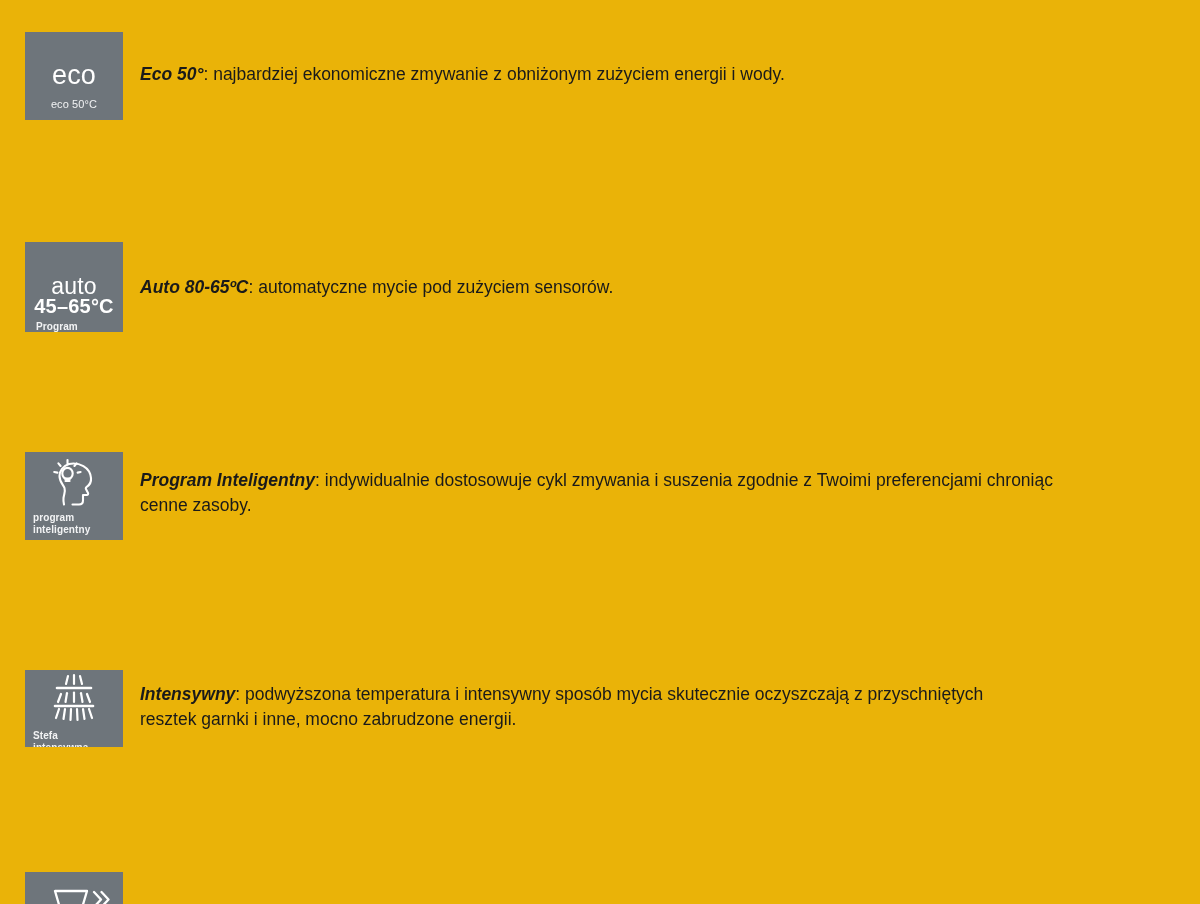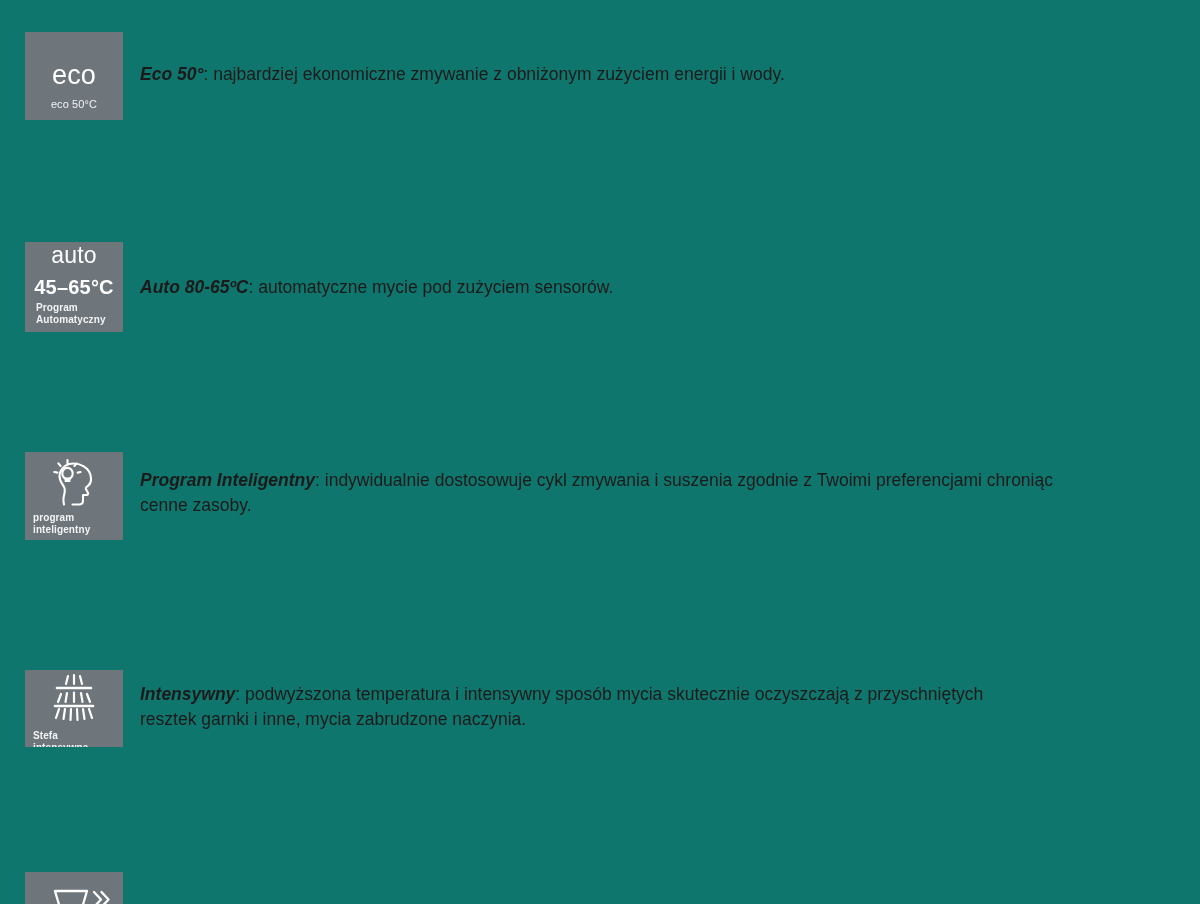--- a/index.html
+++ b/index.html
@@ -13,21 +13,21 @@
     height: 904px;
     font-family: "Liberation Sans", sans-serif;
     color: #111111;
     overflow: hidden;
   }
 
   .page {
     position: relative;
     width: 1200px;
     height: 904px;
-    background: #0f766e;
+    background: #eab308;
   }
 
   .program-list {
     position: absolute;
     left: 0;
     top: 0;
     width: 1200px;
     display: block;
   }
 
@@ -123,21 +123,21 @@
         </div>
         <div class="tile-caption light" style="font-size:11px;padding-top:9px;">eco 50°C</div>
       </div>
       <div class="desc" style="top:62px;">
         <b>Eco 50°</b><span>: najbardziej ekonomiczne zmywanie z obniżonym zużyciem energii i wody.</span>
       </div>
     </div>
 
     <div class="program-row" style="height:105px;">
       <div class="tile" style="top:137px;height:90px;">
-        <div class="tile-art" style="flex-direction:column;height:52px;justify-content:space-between;padding-top:1px;">
+        <div class="tile-art" style="flex-direction:column;height:52px;justify-content:flex-end;padding-top:20px;">
           <span class="bigword small">auto</span>
           <span class="subword">45–65°C</span>
         </div>
         <div class="tile-caption" style="text-align:left;width:100%;padding-left:11px;padding-top:7px;">Program
 Automatyczny</div>
       </div>
       <div class="desc" style="top:170px;">
         <b>Auto 80-65ºC</b><span>: automatyczne mycie pod zużyciem sensorów.</span>
       </div>
     </div>
@@ -194,21 +194,21 @@
             <path d="M30 37 L29.5 48"></path>
             <path d="M36 37 L36.5 48"></path>
             <path d="M42 37 L43.5 47"></path>
             <path d="M48 37 L51 46"></path>
           </svg>
         </div>
         <div class="tile-caption" style="text-align:left;width:100%;padding-left:8px;padding-top:2px;">Stefa
 intensywna</div>
       </div>
       <div class="desc" style="top:367px;right:170px;">
-        <b>Intensywny</b><span>: podwyższona temperatura i intensywny sposób mycia skutecznie oczyszczają z przyschniętych resztek garnki i inne, mycia zabrudzone naczynia.</span>
+        <b>Intensywny</b><span>: podwyższona temperatura i intensywny sposób mycia skutecznie oczyszczają z przyschniętych resztek garnki i inne, mocno zabrudzone energii.</span>
       </div>
     </div>
 
     <div class="program-row" style="height:105px;">
       <div class="tile" style="top:452px;height:88px;">
         <div class="tile-art" style="height:60px;">
           <svg width="72" height="46" viewBox="0 0 72 46" fill="none" stroke="#ffffff" stroke-width="2.3" stroke-linecap="round" stroke-linejoin="round">
 
             <path d="M17 12 L49 12 L44 29 L22 29 Z"></path>
 

